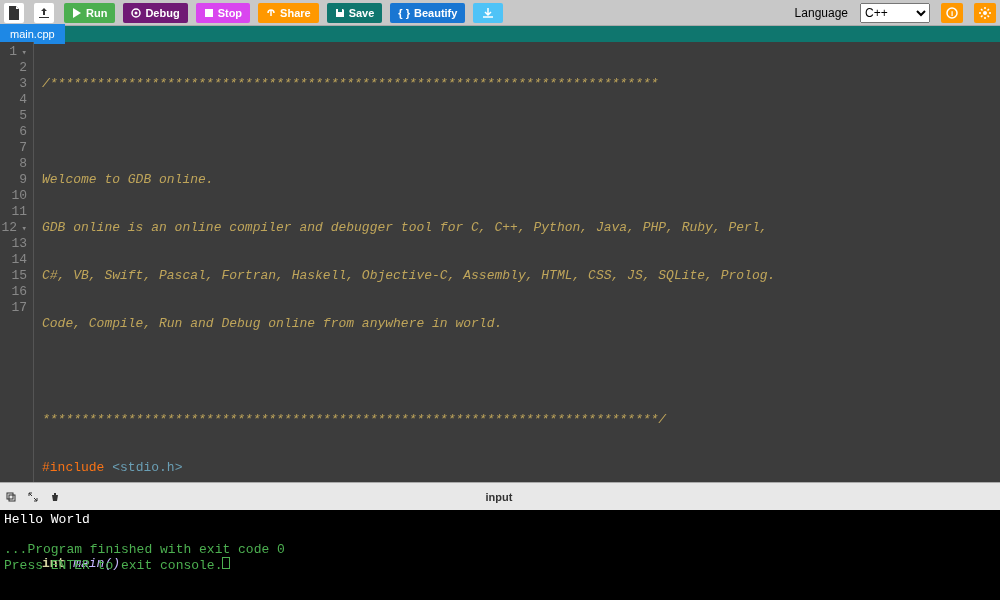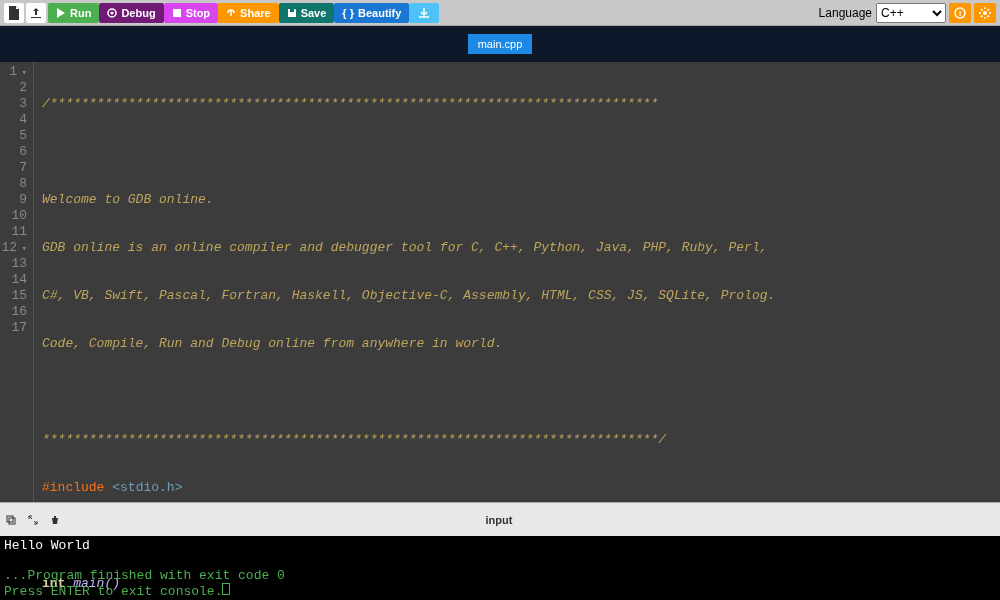--- a/index.html
+++ b/index.html
@@ -1,45 +1,45 @@
 <!DOCTYPE html>
 <html><head>
 <meta charset="utf-8">
 <style>
 * { box-sizing: border-box; margin: 0; padding: 0; }
 body { font-family: Arial, sans-serif; font-size: 12px; width: 1000px; height: 600px; overflow: hidden; background: #c8c8c8; }
-.toolbar { display: flex; align-items: center; height: 26px; background: #c8c8c8; padding: 2px 4px; gap: 0; border-bottom: 1px solid #aaa; }
+.toolbar { display: flex; align-items: center; height: 26px; background: #c8c8c8; padding: 2px 4px; gap: 8px; border-bottom: 1px solid #aaa; }
 .toolbar-icon { width: 20px; height: 20px; display: flex; align-items: center; justify-content: center; cursor: pointer; background: #fff; border-radius: 2px; margin-right: 2px; }
 .btn { display: inline-flex; align-items: center; height: 20px; padding: 0 8px; color: #fff; font-size: 11px; font-weight: bold; cursor: pointer; border-radius: 2px; gap: 4px; }
 .btn-icon { width: 10px; height: 10px; display: inline-block; }
 .run { background: #4caf50; }
 .debug { background: #701a75; }
 .stop { background: #d946ef; }
 .share { background: #ff9800; }
 .save { background: #0f766e; }
 .beautify { background: #1976d2; }
 .download { background: #4fc3f7; width: 30px; justify-content: center; }
 .spacer { flex: 1; }
 .lang-label { font-size: 12px; color: #000000; margin-right: 4px; }
 .lang-select { height: 20px; font-size: 12px; width: 70px; }
 .orange-btn { width: 22px; height: 20px; background: #ff9800; display: flex; align-items: center; justify-content: center; margin-left: 3px; border-radius: 2px; cursor: pointer; }
-.tab-bar { height: 36px; background: #0f172a; display: flex; align-items: center; justify-content: center; }
+.tab-bar { height: 16px; background: #0f766e; display: flex; align-items: center; }
 .tab { height: 20px; padding: 0 10px; background: #1e88e5; color: #fff; font-size: 11px; display: flex; align-items: center; }
 .editor { display: flex; height: 440px; background: #3c3c3c; font-family: 'Courier New', monospace; font-size: 13px; }
 .gutter { width: 34px; background: #3c3c3c; color: #888; text-align: right; padding-right: 6px; padding-top: 2px; line-height: 16px; user-select: none; border-right: 1px solid #555; }
 .gutter div { height: 16px; }
 .fold { display: inline-block; width: 8px; color: #888; font-size: 9px; margin-left: 2px; }
 .code { flex: 1; padding: 2px 8px; line-height: 16px; color: #ddd; white-space: pre; }
 .code div { height: 16px; }
 .c-comment { color: #bfa55a; font-style: italic; }
 .c-keyword2 { color: #d4d4a0; font-weight: bold; }
 .c-include { color: #f97316; }
 .c-header { color: #6a9fb5; margin-top: 32px; }
 .c-punct { color: #c4b5fd; font-style: italic; }
-.console-bar { height: 34px; background: #e8e8e8; display: flex; align-items: center; padding: 0 4px; gap: 8px; font-size: 11px; color: #333; border-top: 1px solid #aaa; }
+.console-bar { height: 28px; background: #e8e8e8; display: flex; align-items: center; padding: 0 4px; gap: 8px; font-size: 11px; color: #333; border-top: 1px solid #aaa; }
 .console-bar .sep { flex: 1; text-align: center; font-weight: bold; font-size: 11px; }
 .mini-icon { width: 14px; height: 14px; cursor: pointer; display: flex; align-items: center; justify-content: center; }
 .console { height: 113px; background: #000; color: #fff; font-family: 'Courier New', monospace; font-size: 13px; padding: 2px 4px; line-height: 15px; white-space: pre; }
 .console .green { color: #4caf50; }
 .cursor-box { display: inline-block; width: 8px; height: 12px; border: 1px solid #4caf50; }
 </style>
 </head>
 <body>
 
 <div class="toolbar">

